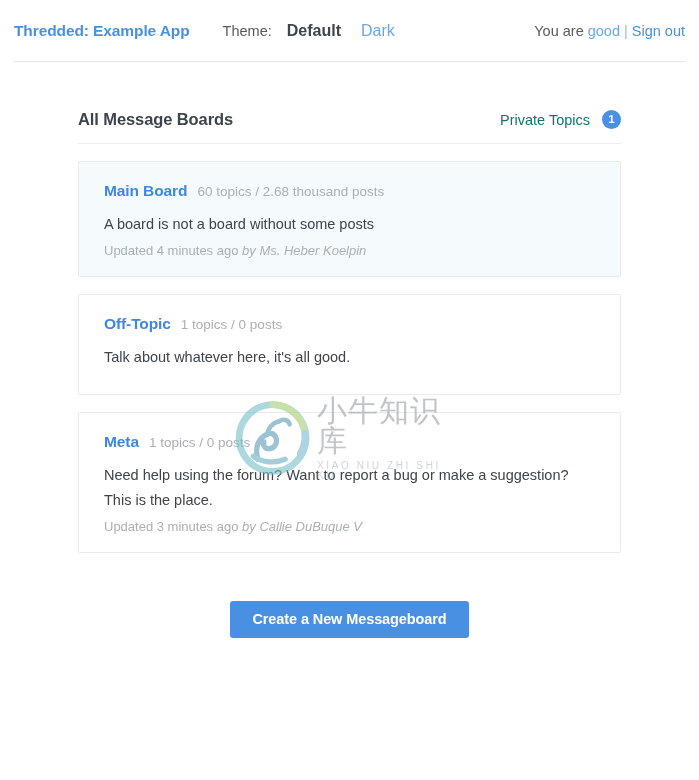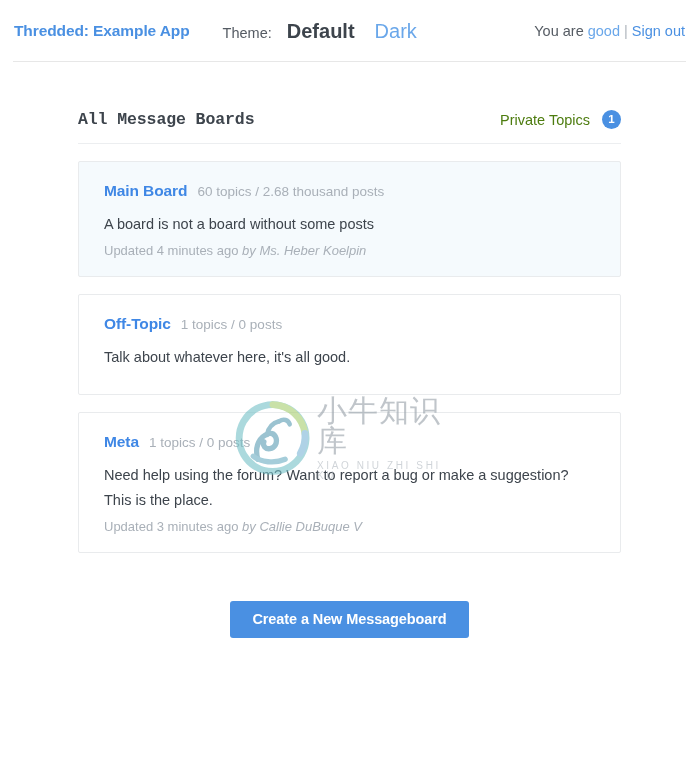--- a/index.html
+++ b/index.html
@@ -41,21 +41,21 @@
     margin-left: 33px;
     white-space: nowrap;
     gap: 8px;
   }
   .theme-label {
     color: #555b63;
     font-size: 14.5px;
     margin-right: 7px;
   }
   .theme-opt {
-    font-size: 20px;
+    font-size: 16px;
     text-decoration: none;
     margin-right: 12px;
     white-space: nowrap;
   }
   .theme-opt.is-active {
     color: #3d444c;
     font-weight: bold;
   }
   .theme-opt.is-inactive {
     color: #6aa7ea;
@@ -99,30 +99,29 @@
     align-items: center;
     justify-content: space-between;
     padding-bottom: 14px;
     border-bottom: 1px solid #eceef0;
   }
   .boards-title {
     font-size: 16.5px;
     font-weight: bold;
     color: #3d444c;
     letter-spacing: -0.1px;
-    font-family: Liberation Mono, monospace;
   }
   .private-topics {
     display: flex;
     align-items: center;
     text-decoration: none;
   }
   .private-topics-label {
     font-size: 14.5px;
-    color: #4d7c0f;
+    color: #0f766e;
     margin-right: 12px;
   }
   .badge {
     display: inline-flex;
     align-items: center;
     justify-content: center;
     min-width: 19px;
     height: 19px;
     padding: 0 5px;
     border-radius: 11px;

